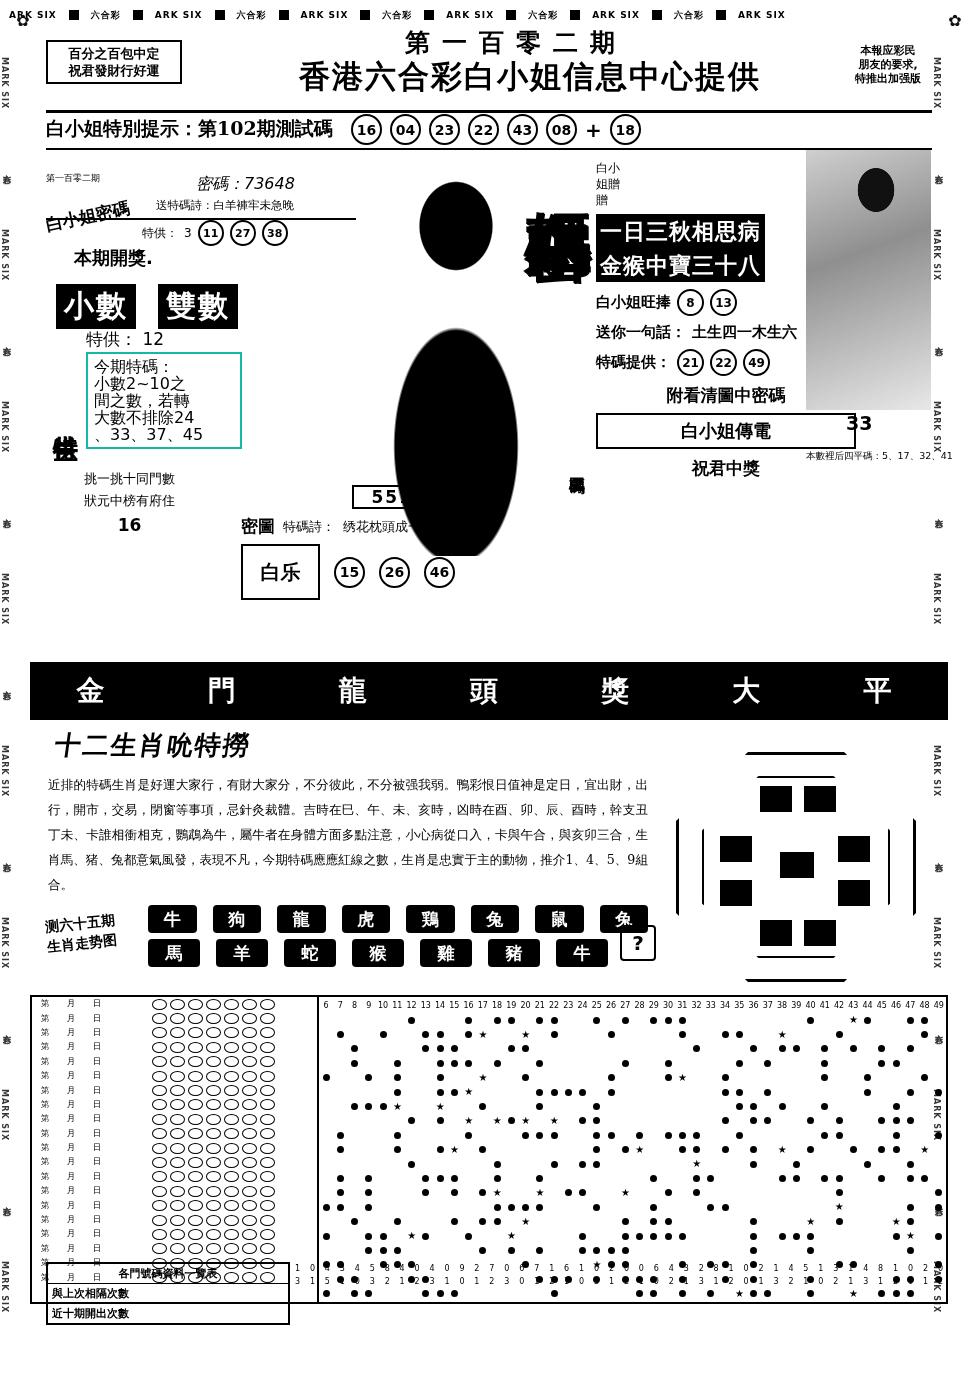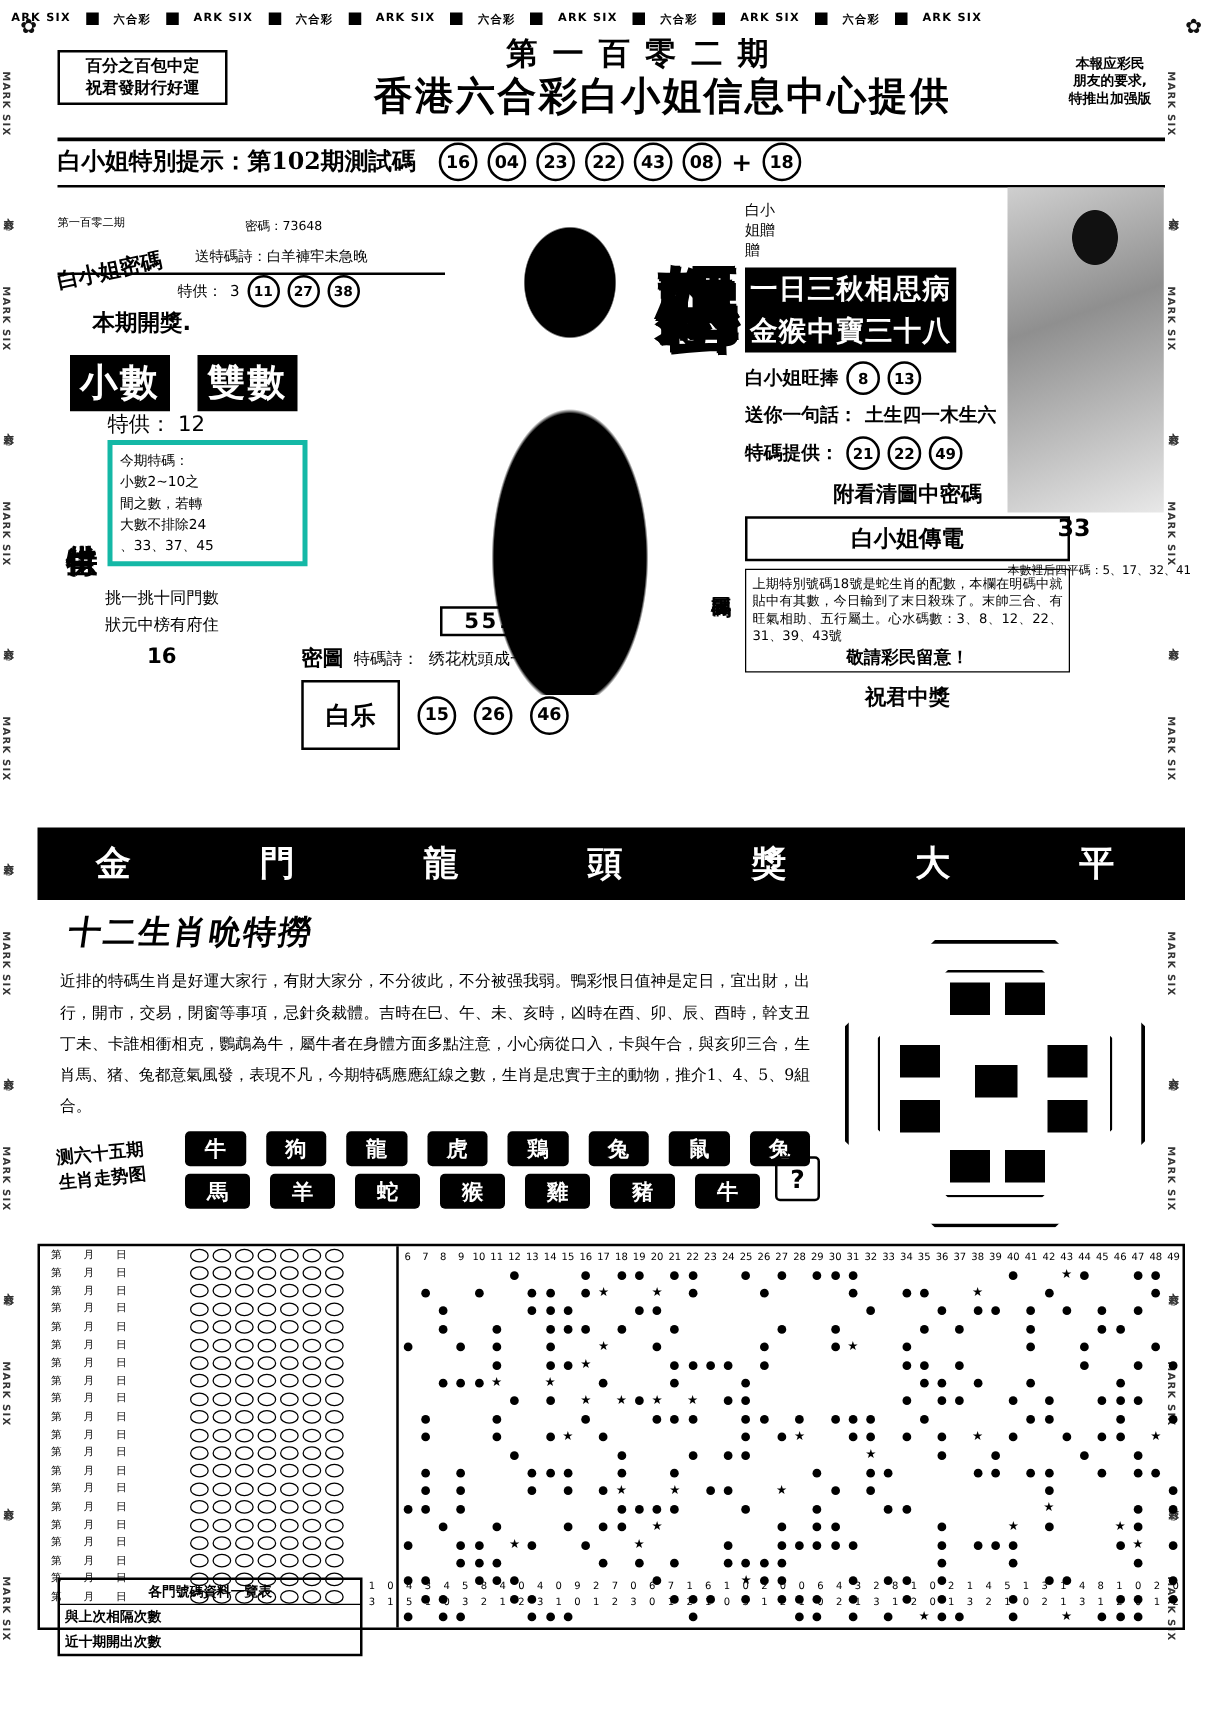--- a/index.html
+++ b/index.html
@@ -95,21 +95,21 @@
 
   .leftcard{position:absolute;left:0;top:70px;width:310px;}
   .lc-rot{transform:rotate(-12deg);transform-origin:left center;font-size:17px;font-weight:bold;
     font-family:"DejaVu Serif","Liberation Serif",serif;}
   .lc-head{position:absolute;left:0;top:-24px;width:310px;border-bottom:2px solid #000;height:22px;}
   .bigkw{display:flex;gap:22px;margin:8px 0 6px 10px;}
   .bigkw span{
     background:#000;color:#fff;font-size:30px;font-weight:bold;padding:2px 8px;
     font-family:"DejaVu Serif","Liberation Serif",serif;letter-spacing:2px;
   }
-  .notebox{border:4px solid #14b8a6;padding:4px 6px;font-size:11px;line-height:17px;width:140px;}
+  .notebox{border:2px solid #14b8a6;padding:4px 6px;font-size:16px;line-height:17px;width:140px;}
   .vert3{
     position:absolute;left:2px;top:196px;font-size:25px;font-weight:bold;line-height:34px;
     writing-mode:vertical-rl;text-orientation:upright;
     font-family:"DejaVu Serif","Liberation Serif",serif;
   }
 
   .rightcard{position:absolute;left:550px;top:10px;width:260px;}
   .rc-black{
     background:#000;color:#fff;font-size:22px;font-weight:bold;text-align:center;
     padding:3px 4px;line-height:28px;letter-spacing:1px;
@@ -321,21 +321,21 @@
   <div class="artwrap">
 
     <div class="lady"></div>
     <div class="vtitle">白小姐密碼</div>
     <div class="vtitle-sub">尋碼圖</div>
 
     <div class="leftcard">
       <div class="lc-head"></div>
       <div style="position:absolute;left:0;top:-48px;font-size:9px;">第一百零二期</div>
       <div class="lc-rot" style="position:absolute;left:0;top:-6px;">白小姐密碼</div>
-      <div style="position:absolute;left:150px;top:-46px;font-size:10px;">
+      <div style="position:absolute;left:150px;top:-46px;font-size:16px;font-style:italic;">
         <span>密碼：</span><span>73648</span>
       </div>
       <div style="position:absolute;left:110px;top:-22px;font-size:11.5px;">
         <span>送特碼詩：</span><span>白羊褲牢未急晚</span>
       </div>
       <div style="position:absolute;left:96px;top:0px;display:flex;align-items:center;gap:6px;font-size:12px;">
         <span>特供：</span>
         <span>3</span>
         <span class="ball" style="width:22px;height:22px;font-size:11px">11</span>
         <span class="ball" style="width:22px;height:22px;font-size:11px">27</span>
@@ -403,24 +403,20 @@
         <span>土生四一木生六</span>
       </div>
       <div class="rc-row">
         <span>特碼提供：</span>
         <span class="ball" style="width:23px;height:23px;font-size:12px">21</span>
         <span class="ball" style="width:23px;height:23px;font-size:12px">22</span>
         <span class="ball" style="width:23px;height:23px;font-size:12px">49</span>
       </div>
       <div style="text-align:center;font-size:17px;font-weight:bold;margin-top:8px;">附看清圖中密碼</div>
       <div class="rc-box">白小姐傳電</div>
-      <div class="rc-note">
-        <span>上期特別號碼18號是蛇生肖的配數，本欄在明碼中就貼中有其數，今日輸到了末日殺珠了。末帥三合、有旺氣相助、五行屬土。心水碼數：3、8、12、22、31、39、43號</span>
-        <span class="cen">敬請彩民留意！</span>
-      </div>
       <div style="text-align:center;font-size:17px;font-weight:bold;margin-top:8px;">祝君中獎</div>
     </div>
 
     <div class="photo"></div>
     <div class="photo-num">33</div>
     <div class="sidefoot">本數裡后四平碼：5、17、32、41</div>
   </div>
 
   <div class="blackband">
     <span>金</span>

